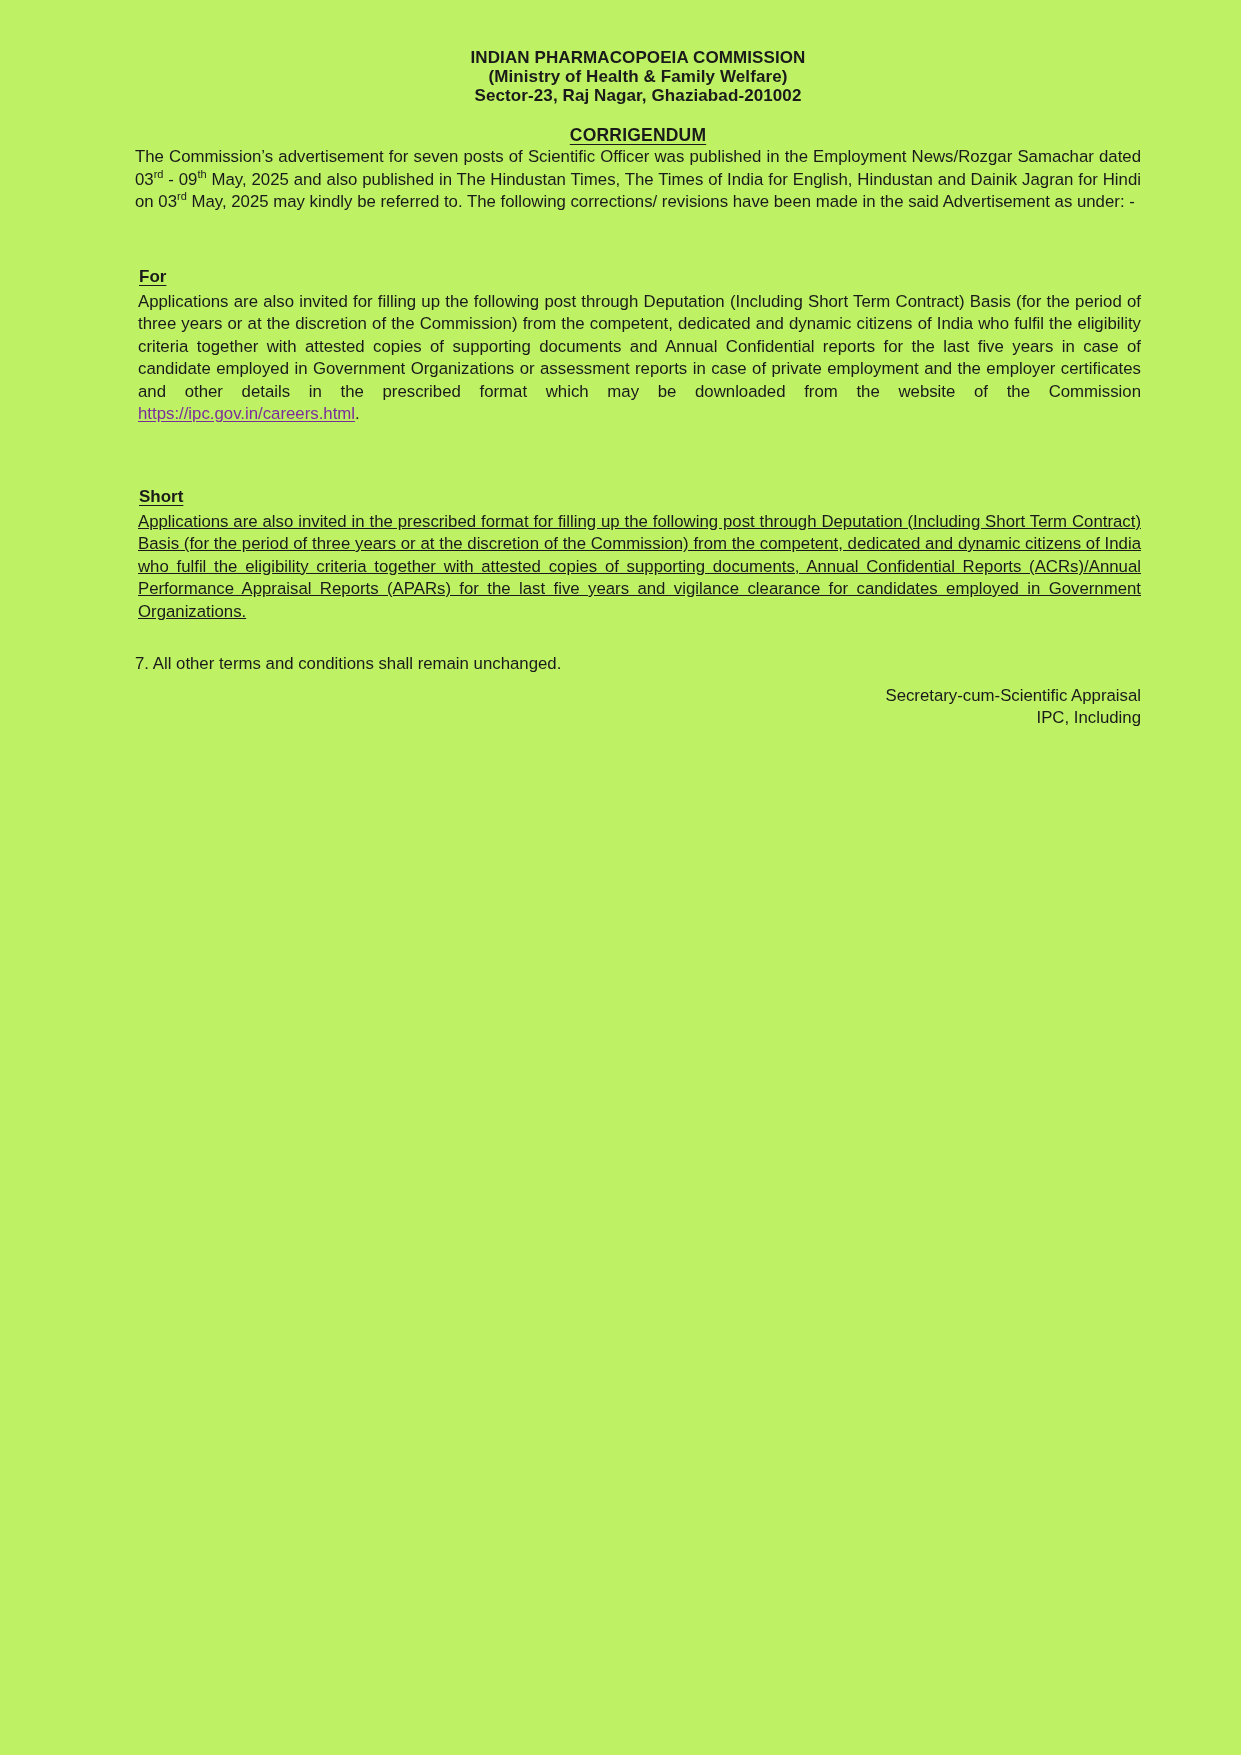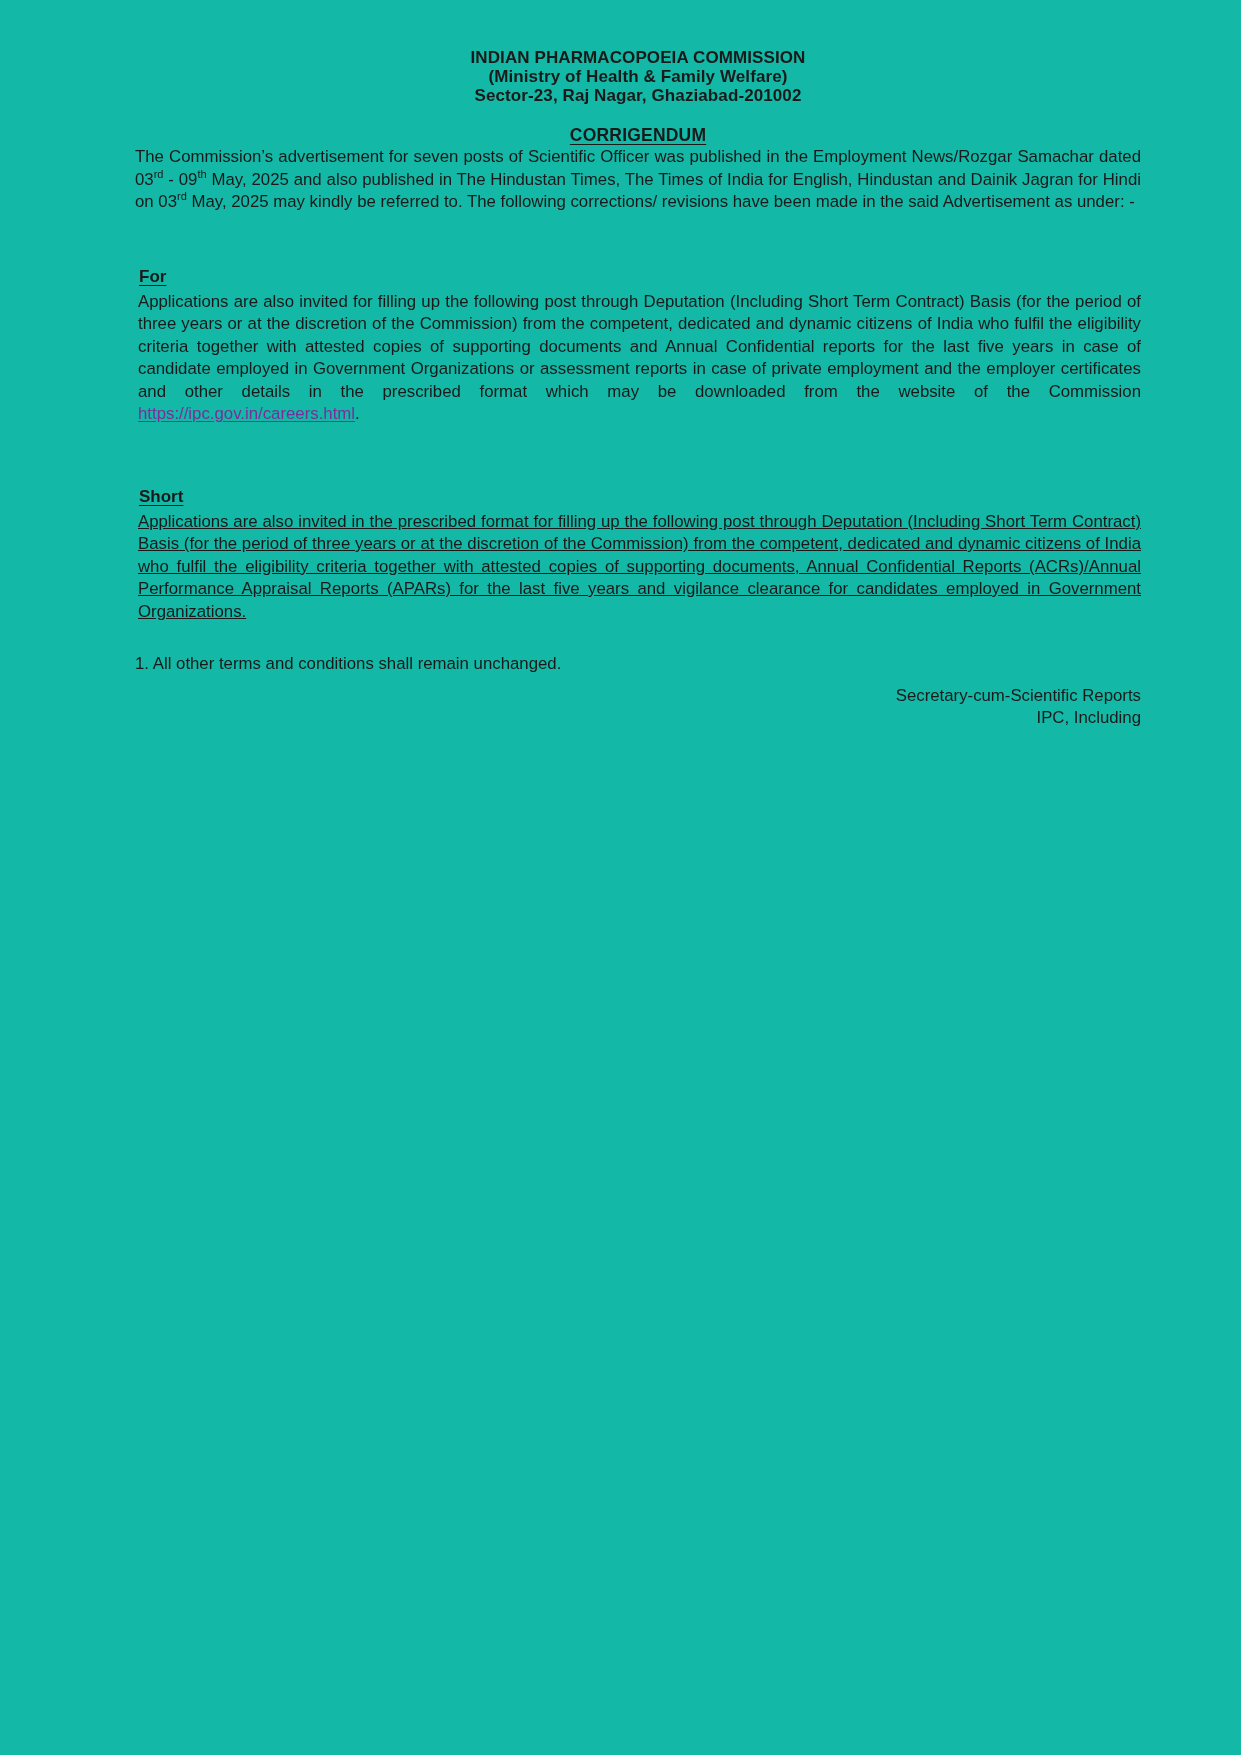--- a/index.html
+++ b/index.html
@@ -4,21 +4,21 @@
 <style>
   html, body {
     margin: 0;
     padding: 0;
     background: #ffffff;
   }
   .page {
     position: relative;
     width: 1241px;
     min-height: 1755px;
-    background: #14b8a6;
+    background: #bef264;
     font-family: "Liberation Sans", "DejaVu Sans", sans-serif;
     color: #1a1a1a;
     box-sizing: border-box;
     padding: 48px 100px 40px 135px;
   }
   .doc-header {
     text-align: center;
     font-weight: bold;
     font-size: 17px;
     line-height: 19px;
@@ -102,20 +102,20 @@
   <div class="for-heading-wrap">
     <span class="section-heading">For</span>
   </div>
   <p class="body-par for-par"><span>Applications are also invited for filling up the following post through Deputation (Including Short Term Contract) Basis (for the period of three years or at the discretion of the Commission) from the competent, dedicated and dynamic citizens of India who fulfil the eligibility criteria together with attested copies of supporting documents and Annual Confidential reports for the last five years in case of candidate employed in Government Organizations or assessment reports in case of private employment and the employer certificates and other details in the prescribed format which may be downloaded from the website of the Commission </span><a class="doc-link" href="#">https://ipc.gov.in/careers.html</a><span>.</span></p>
 
   <div class="read-heading-wrap">
     <span class="section-heading">Short</span>
   </div>
   <p class="body-par read-par">Applications are also invited in the prescribed format for filling up the following post through Deputation (Including Short Term Contract) Basis (for the period of three years or at the discretion of the Commission) from the competent, dedicated and dynamic citizens of India who fulfil the eligibility criteria together with attested copies of supporting documents, Annual Confidential Reports (ACRs)/Annual Performance Appraisal Reports (APARs) for the last five years and vigilance clearance for candidates employed in Government Organizations.</p>
 
-  <p class="closing-par">1. All other terms and conditions shall remain unchanged.</p>
+  <p class="closing-par">7. All other terms and conditions shall remain unchanged.</p>
 
   <div class="signature-block">
-    <span class="sig-line">Secretary-cum-Scientific Reports</span>
+    <span class="sig-line">Secretary-cum-Scientific Appraisal</span>
     <span class="sig-line">IPC, Including</span>
   </div>
 
 </div>
 
 </body></html>

